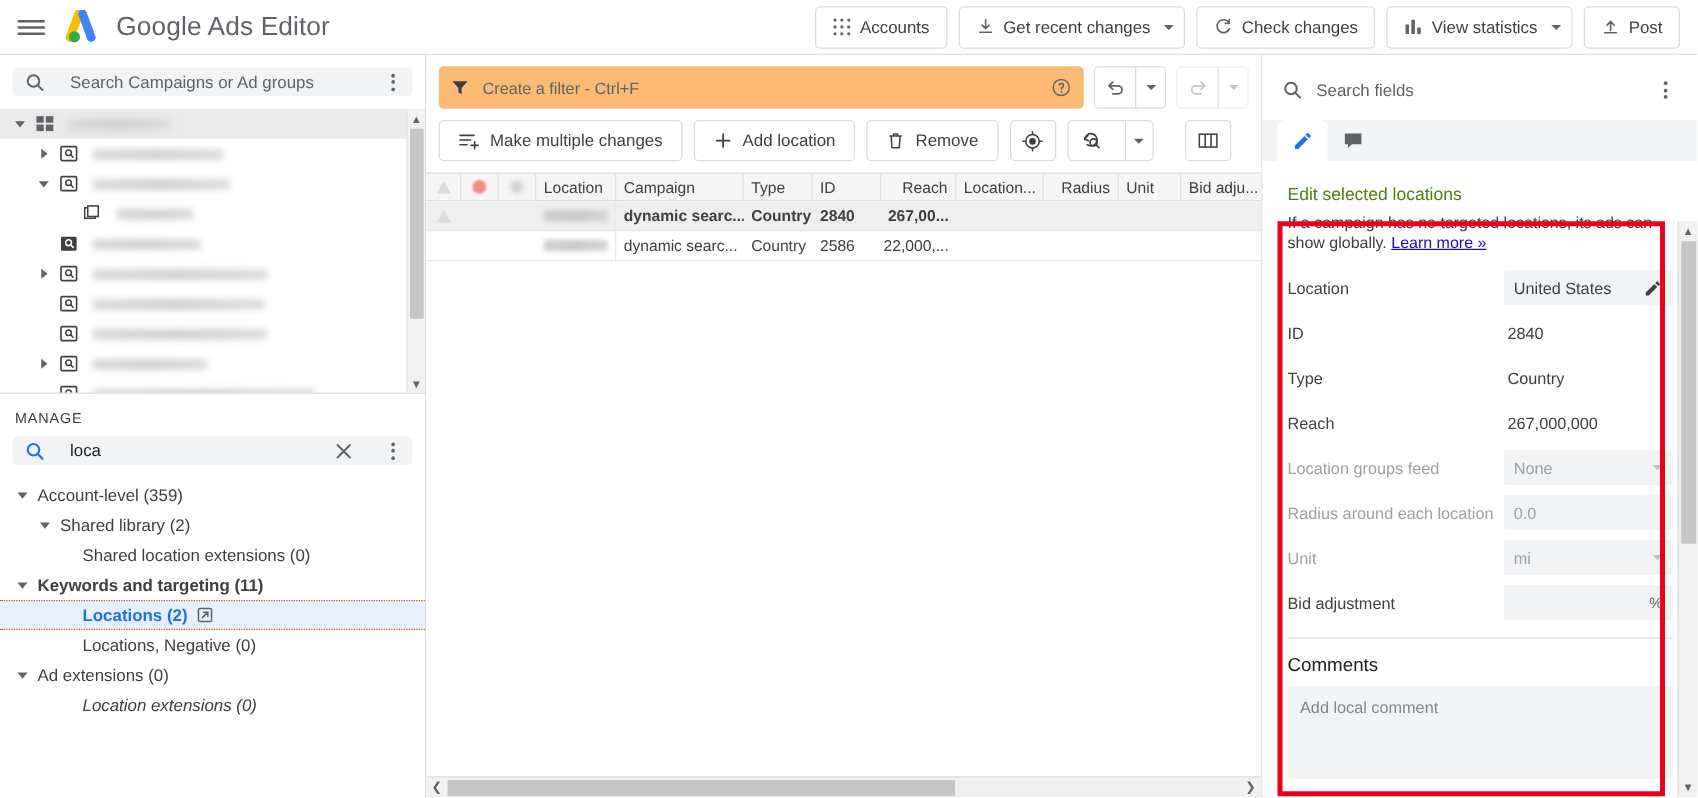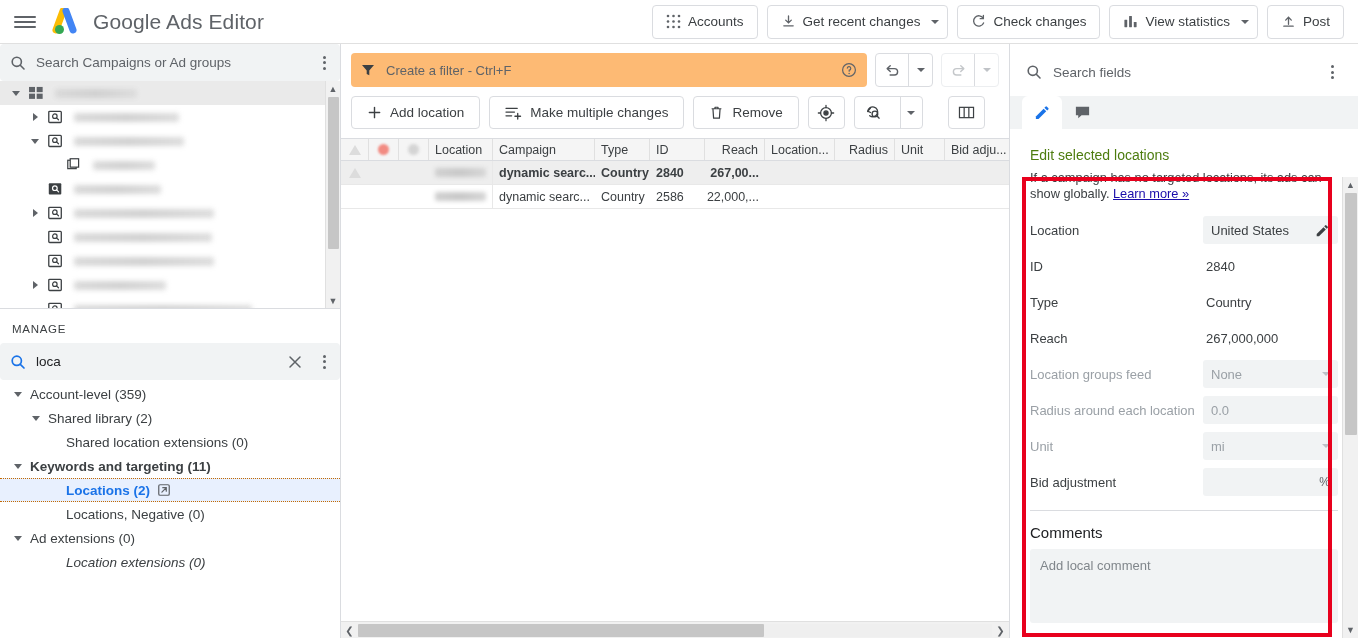--- a/index.html
+++ b/index.html
@@ -36,22 +36,22 @@
   .caret-dn.dim { border-top-color: #c0c3c7; }
   .ico { display: inline-flex; align-items: center; justify-content: center; }
 
   
   .body { flex: 1; display: flex; min-height: 0; }
 
   
   .left { width: 341px; min-width: 341px; display: flex; flex-direction: column;
     border-right: 1px solid #dadce0; background: #fff; }
   .srch {
-    height: 37px; background: #f1f3f4; border-radius: 4px;
-    display: flex; align-items: center; padding: 0 8px 0 10px; gap: 10px;
+    margin: 10px; height: 23px; background: #f1f3f4; border-radius: 4px;
+    display: flex; align-items: center; padding: 0 8px 0 10px; gap: 20px;
   }
   .srch .ph { flex: 1; font-size: 13.5px; color: #5f6368; }
   .srch .val { flex: 1; font-size: 13.5px; color: #202124; }
   .kebab { width: 16px; height: 18px; display: flex; flex-direction: column; align-items: center;
     justify-content: center; gap: 2.5px; cursor: pointer; }
   .kebab i { width: 3px; height: 3px; border-radius: 50%; background: #5f6368; display: block; }
 
   .tree-top { position: relative; height: 228px; overflow: hidden; border-bottom: 1px solid #dadce0; }
   .tnode { display: flex; align-items: center; height: 24px; padding-left: 8px; gap: 5px; font-size: 13px; }
   .tnode.sel { background: #eaeaea; }
@@ -519,35 +519,35 @@
           </div>
           <div class="part sep">
               <i class="caret-dn dim"></i>
             </div>
         </div>
       </div>
 
       <div class="actionbar">
         <div class="act">
           <span class="ico">
-            <svg width="15" height="15" viewBox="0 0 16 16" stroke="#3c4043" stroke-width="1.5">
-              <path d="M8 2.5 V13.5 M2.5 8 H13.5" stroke-linecap="round"></path>
-            </svg>
-          </span>
-          <span>Add location</span>
-        </div>
-
-        <div class="act">
-          <span class="ico">
             <svg width="17" height="15" viewBox="0 0 18 16" stroke="#3c4043" stroke-width="1.4">
               <path d="M1 3.5 H13 M1 7.5 H10 M1 11.5 H7" stroke-linecap="round"></path>
               <path d="M13.5 9 V15 M10.5 12 H16.5" stroke-linecap="round"></path>
             </svg>
           </span>
           <span>Make multiple changes</span>
+        </div>
+
+        <div class="act">
+          <span class="ico">
+            <svg width="15" height="15" viewBox="0 0 16 16" stroke="#3c4043" stroke-width="1.5">
+              <path d="M8 2.5 V13.5 M2.5 8 H13.5" stroke-linecap="round"></path>
+            </svg>
+          </span>
+          <span>Add location</span>
         </div>
 
         <div class="act">
           <span class="ico">
             <svg width="15" height="15" viewBox="0 0 16 16" fill="none" stroke="#3c4043" stroke-width="1.3">
               <path d="M2.8 4 H13.2 M6.4 4 V2.4 H9.6 V4 M4.2 4 L4.9 14 H11.1 L11.8 4" stroke-linejoin="round"></path>
             </svg>
           </span>
           <span>Remove</span>
         </div>

